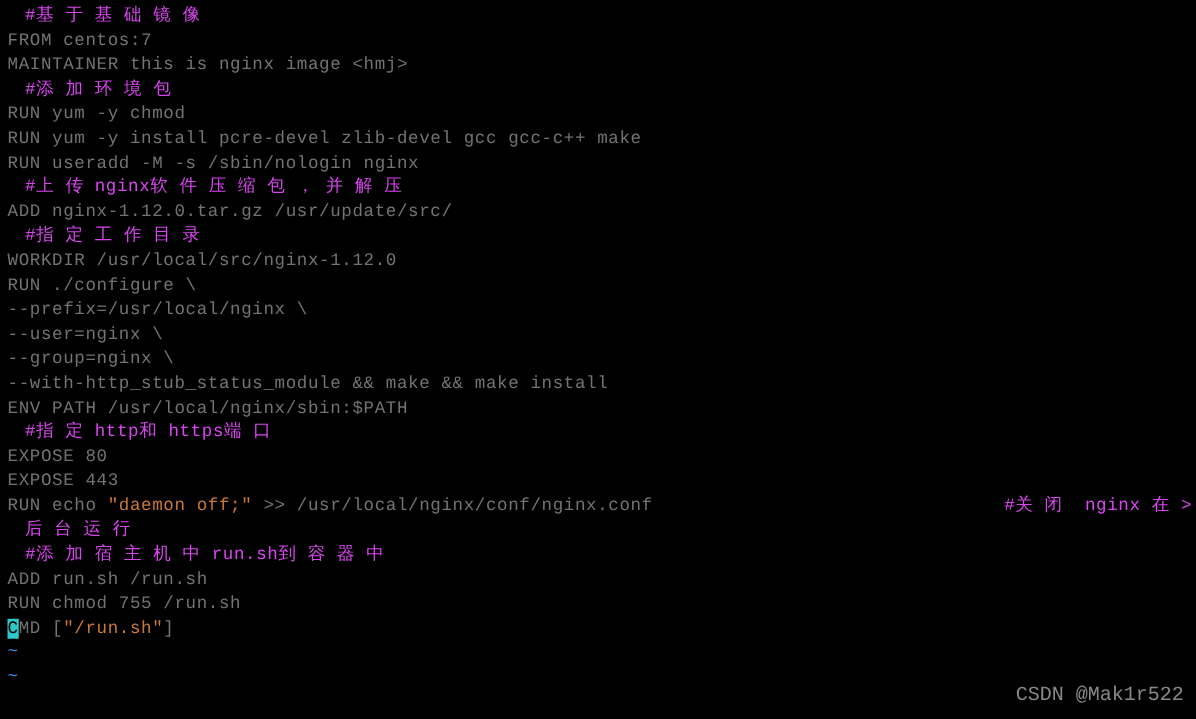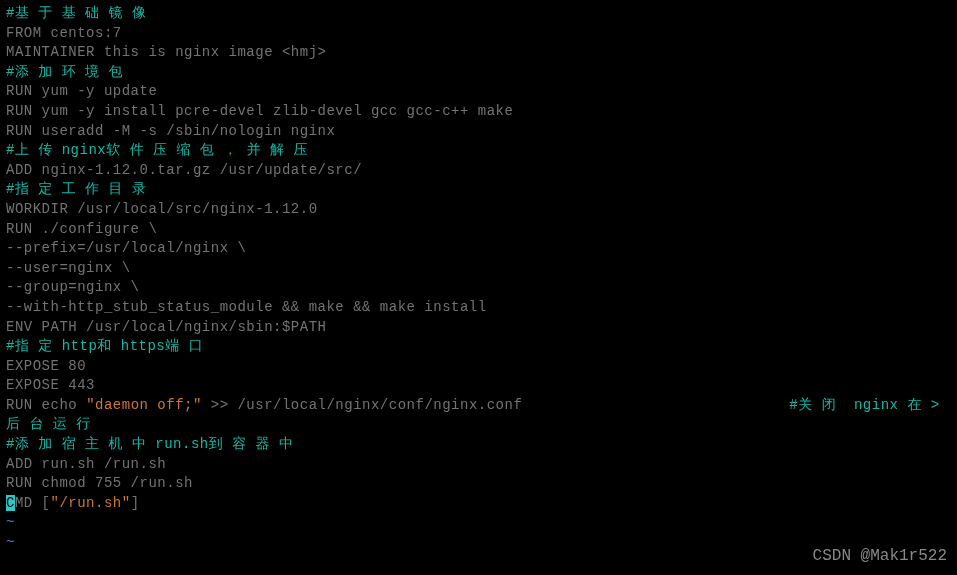--- a/index.html
+++ b/index.html
@@ -16,21 +16,22 @@
       padding: 4px 6px;
       width: 957px;
       height: 575px;
       position: relative;
       letter-spacing: 0.5px;
     }
     .line {
       white-space: pre;
     }
     .comment {
-      color: #14b8a6;
+      color: #d946ef;
+      margin-left: 14px;
     }
     .text {
       color: #737373;
     }
     .string {
       color: #cc7733;
     }
     .cursor {
       background: #2ec8c8;
       color: #000000;
@@ -48,21 +49,21 @@
     }
   </style>
 </head>
 <body>
 
 <div>
   <div class="line"><span class="comment">#基 于 基 础 镜 像</span></div>
   <div class="line"><span class="text">FROM centos:7</span></div>
   <div class="line"><span class="text">MAINTAINER this is nginx image &lt;hmj&gt;</span></div>
   <div class="line"><span class="comment">#添 加 环 境 包</span></div>
-  <div class="line"><span class="text">RUN yum -y update</span></div>
+  <div class="line"><span class="text">RUN yum -y chmod</span></div>
   <div class="line"><span class="text">RUN yum -y install pcre-devel zlib-devel gcc gcc-c++ make</span></div>
   <div class="line"><span class="text">RUN useradd -M -s /sbin/nologin nginx</span></div>
   <div class="line"><span class="comment"><span>#上 传 </span><span>nginx</span><span>软 件 压 缩 包 ， 并 解 压</span></span></div>
   <div class="line"><span class="text">ADD nginx-1.12.0.tar.gz /usr/update/src/</span></div>
   <div class="line"><span class="comment">#指 定 工 作 目 录</span></div>
   <div class="line"><span class="text">WORKDIR /usr/local/src/nginx-1.12.0</span></div>
   <div class="line"><span class="text">RUN ./configure \</span></div>
   <div class="line"><span class="text">--prefix=/usr/local/nginx \</span></div>
   <div class="line"><span class="text">--user=nginx \</span></div>
   <div class="line"><span class="text">--group=nginx \</span></div>

